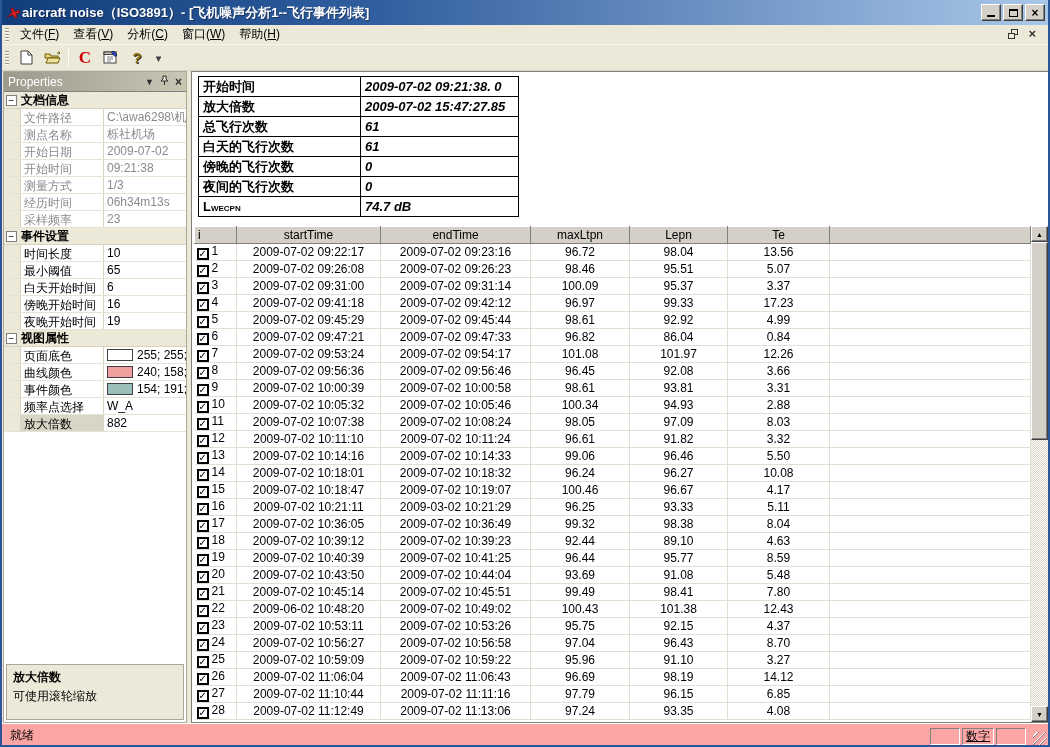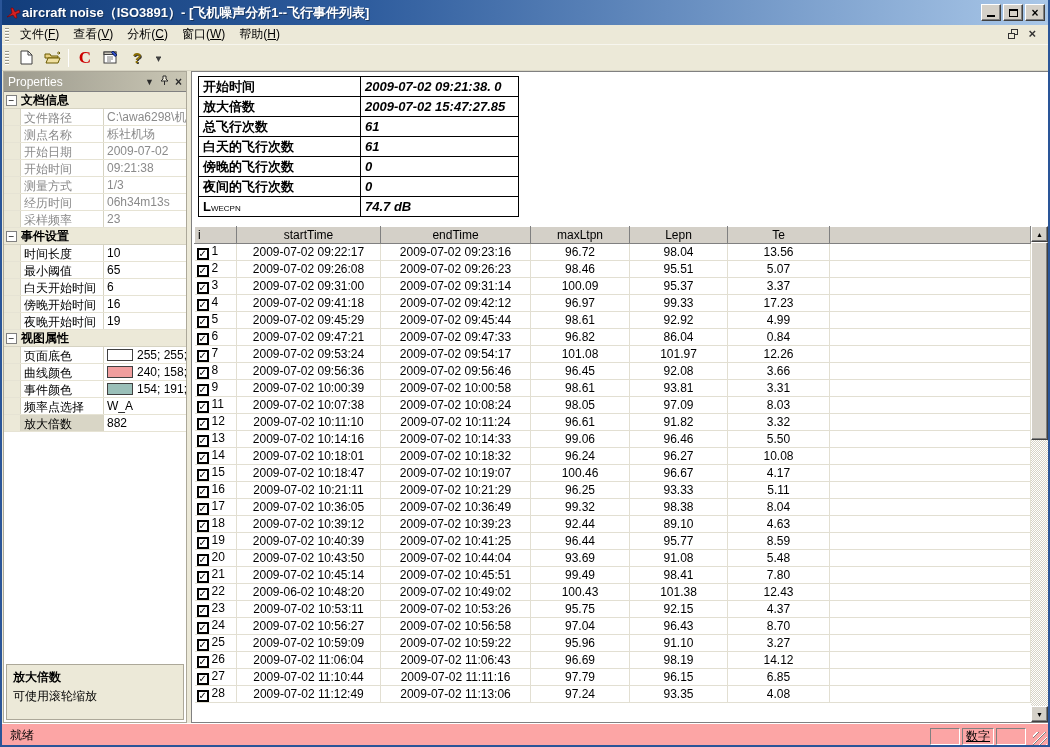--- a/index.html
+++ b/index.html
@@ -71,21 +71,21 @@
   .prop-desc b { display:block; font-size:12px; margin-bottom:2px; }
 
   
   .content { flex:1; position:relative; background:#fff; margin-left:4px; border:1px solid #808080; border-right:none; overflow:hidden; }
 
   
   .summary { position:absolute; top:4px; left:6px; border-collapse:collapse; }
   .summary td { border:1px solid #000; font-weight:bold; font-size:13px; height:20px; padding:0 4px; white-space:nowrap; }
   .summary .slabel { width:162px; }
   .summary .svalue { width:158px;font-style:italic; }
-  .summary .lsub { font-size:8px; font-weight:normal; }
+  .summary .lsub { font-size:8px; font-weight:bold; }
 
   
   .grid-area { position:absolute; top:154px; left:2px; right:0; bottom:0; }
   .data-table { border-collapse:collapse; table-layout:fixed; width:calc(100% - 17px); }
   .data-table th { height:17px; background:#d4d0c8; border:1px solid; border-color:#fff #808080 #808080 #fff;
                    font-weight:normal; font-size:12px; text-align:center; padding:0 2px; overflow:hidden; white-space:nowrap; }
   .data-table th.h-i { text-align:left; padding-left:3px; }
   .data-table td { height:17px; border-right:1px solid #e2dfd2; border-bottom:1px solid #e2dfd2; font-size:12px;
                    padding:0 2px; white-space:nowrap; overflow:hidden; }
   .c-time,.c-num { text-align:center; }
@@ -472,20 +472,29 @@
               <tr>
                 <td class="c-i"><span class="cb">✓</span><span>9</span></td>
                 <td class="c-time">2009-07-02 10:00:39</td>
                 <td class="c-time">2009-07-02 10:00:58</td>
                 <td class="c-num">98.61</td>
                 <td class="c-num">93.81</td>
                 <td class="c-num">3.31</td>
                 <td></td>
               </tr>
               <tr>
+                <td class="c-i"><span class="cb">✓</span><span>10</span></td>
+                <td class="c-time">2009-07-02 10:05:32</td>
+                <td class="c-time">2009-07-02 10:05:46</td>
+                <td class="c-num">100.34</td>
+                <td class="c-num">94.93</td>
+                <td class="c-num">2.88</td>
+                <td></td>
+              </tr>
+              <tr>
                 <td class="c-i"><span class="cb">✓</span><span>11</span></td>
                 <td class="c-time">2009-07-02 10:07:38</td>
                 <td class="c-time">2009-07-02 10:08:24</td>
                 <td class="c-num">98.05</td>
                 <td class="c-num">97.09</td>
                 <td class="c-num">8.03</td>
                 <td></td>
               </tr>
               <tr>
                 <td class="c-i"><span class="cb">✓</span><span>12</span></td>
@@ -519,21 +528,21 @@
                 <td class="c-time">2009-07-02 10:18:47</td>
                 <td class="c-time">2009-07-02 10:19:07</td>
                 <td class="c-num">100.46</td>
                 <td class="c-num">96.67</td>
                 <td class="c-num">4.17</td>
                 <td></td>
               </tr>
               <tr>
                 <td class="c-i"><span class="cb">✓</span><span>16</span></td>
                 <td class="c-time">2009-07-02 10:21:11</td>
-                <td class="c-time">2009-07-02 10:21:29</td>
+                <td class="c-time">2009-03-02 10:21:29</td>
                 <td class="c-num">96.25</td>
                 <td class="c-num">93.33</td>
                 <td class="c-num">5.11</td>
                 <td></td>
               </tr>
               <tr>
                 <td class="c-i"><span class="cb">✓</span><span>17</span></td>
                 <td class="c-time">2009-07-02 10:36:05</td>
                 <td class="c-time">2009-07-02 10:36:49</td>
                 <td class="c-num">99.32</td>

